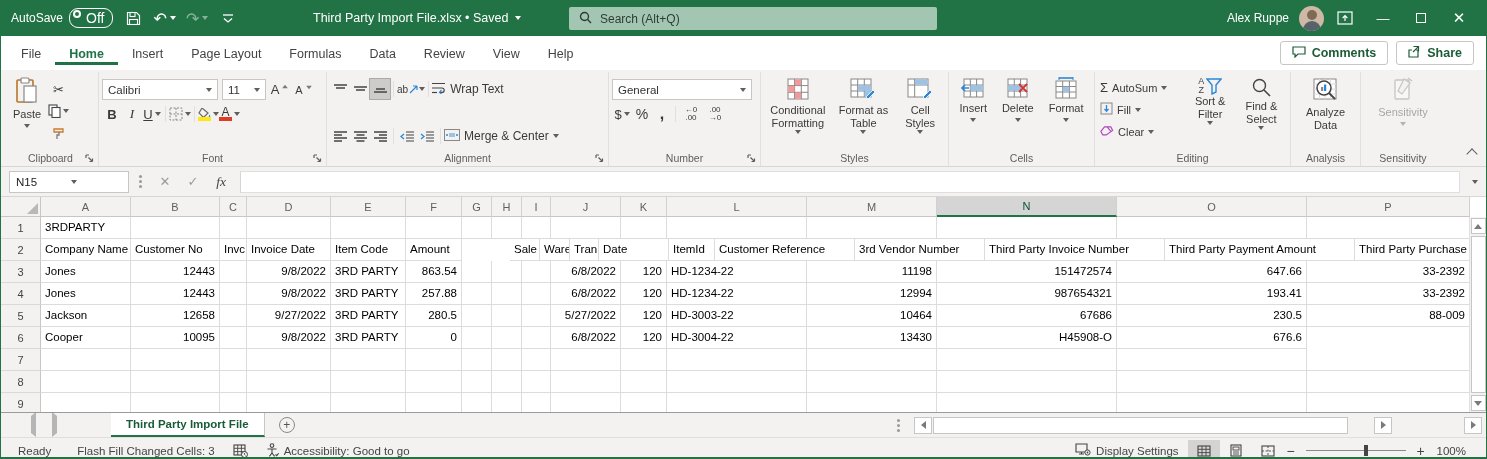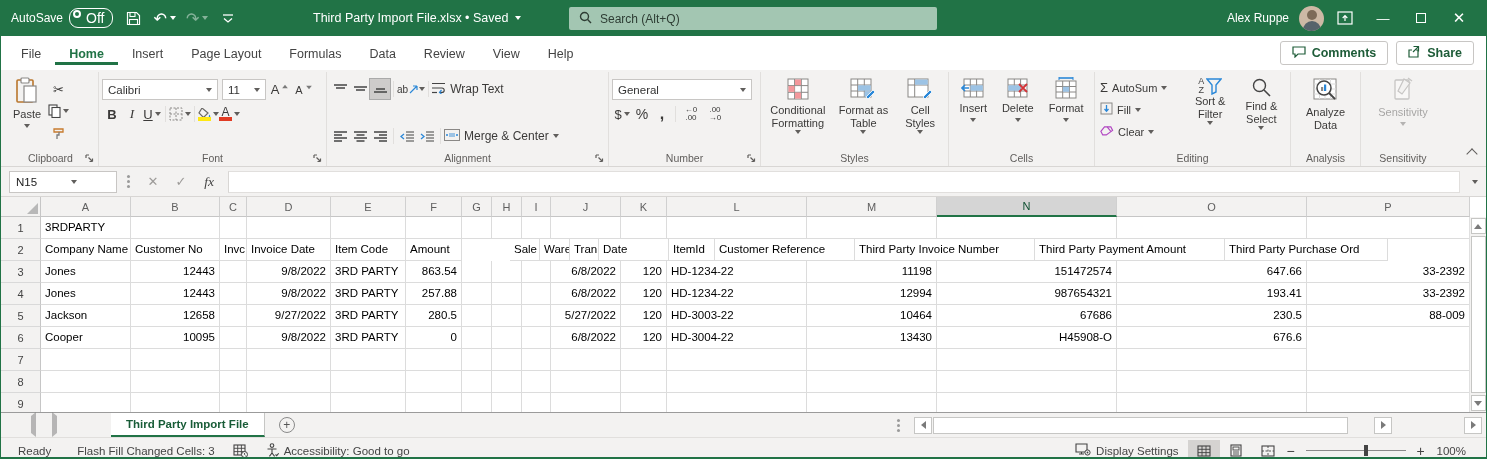--- a/index.html
+++ b/index.html
@@ -68,21 +68,21 @@
   .dec { display:flex; flex-direction:column; align-items:center; font-size:8px; line-height:8px; color:#3b3a39; width:24px;}
   .alico { display:block; }
   .selbox { background:#cecccb; outline:1px solid #aaa;}
   .grayed { opacity:.42; }
   .collapse { position:absolute; right:10px; bottom:8px; width:8px; height:8px; border-left:1.5px solid #605e5c;
               border-top:1.5px solid #605e5c; transform:rotate(45deg);}
 
   
   .fbar { height:30px; display:flex; align-items:center; background:#f3f2f1; padding:3px 2px 3px 8px; gap:6px;
           border-bottom:1px solid #d8d6d4; flex:none;}
-  .namebox { width:108px; height:22px; background:#fff; border:1px solid #c8c6c4; display:flex; align-items:center;
+  .namebox { width:120px; height:22px; background:#fff; border:1px solid #c8c6c4; display:flex; align-items:center;
              justify-content:flex-start; padding:0 6px; font-size:11.5px; color:#222;gap:34px;}
   .dots3 { width:3px; height:3px; border-radius:50%; background:#9a9a9a; box-shadow:0 -5px 0 #9a9a9a, 0 5px 0 #9a9a9a; margin:0 4px;}
   .fbtns { display:flex; align-items:center; gap:2px; }
   .fbtn { width:26px; height:22px; display:flex; align-items:center; justify-content:center; color:#9d9b99; font-size:13px;}
   .fx { font-family:"Liberation Serif",serif; font-style:italic; color:#444; font-size:13.5px;}
   .finput { flex:1; height:22px; background:#fff; border:1px solid #e1dfdd; border-left:1px solid #d8d6d4;
             font-size:12px; padding:0 6px; color:#000; outline:none; font-family:"Liberation Sans",sans-serif;}
   .fexp { width:18px; display:flex; justify-content:center; }
 
   
@@ -698,20 +698,21 @@
           <div class="cell" style="width: 27px;">Invc</div>
           <div class="cell" style="width: 84px;">Invoice Date</div>
           <div class="cell" style="width: 75px;">Item Code</div>
           <div class="cell" style="width: 56px;">Amount</div>
           <div class="cell" style="width: 30px; margin-left: 48px;">Sale</div>
           <div class="cell" style="width: 30px;">Ware</div>
           <div class="cell" style="width: 29px;">Tran</div>
           <div class="cell" style="width: 70px;">Date</div>
           <div class="cell" style="width: 46px;">ItemId</div>
           <div class="cell" style="width: 140px;">Customer Reference</div>
+          <div class="cell" style="width: 130px;">3rd Vendor Number</div>
           <div class="cell" style="width: 180px;">Third Party Invoice Number</div>
           <div class="cell" style="width: 190px;">Third Party Payment Amount</div>
           <div class="cell" style="width: 163px;">Third Party Purchase Ord</div>
         </div>
         <div class="g-row">
           <div class="rowhdr">3</div>
           <div class="cell" style="width: 90px;">Jones</div>
           <div class="cell r" style="width: 89px;">12443</div>
           <div class="cell" style="width: 27px;"></div>
           <div class="cell r" style="width: 84px;">9/8/2022</div>

